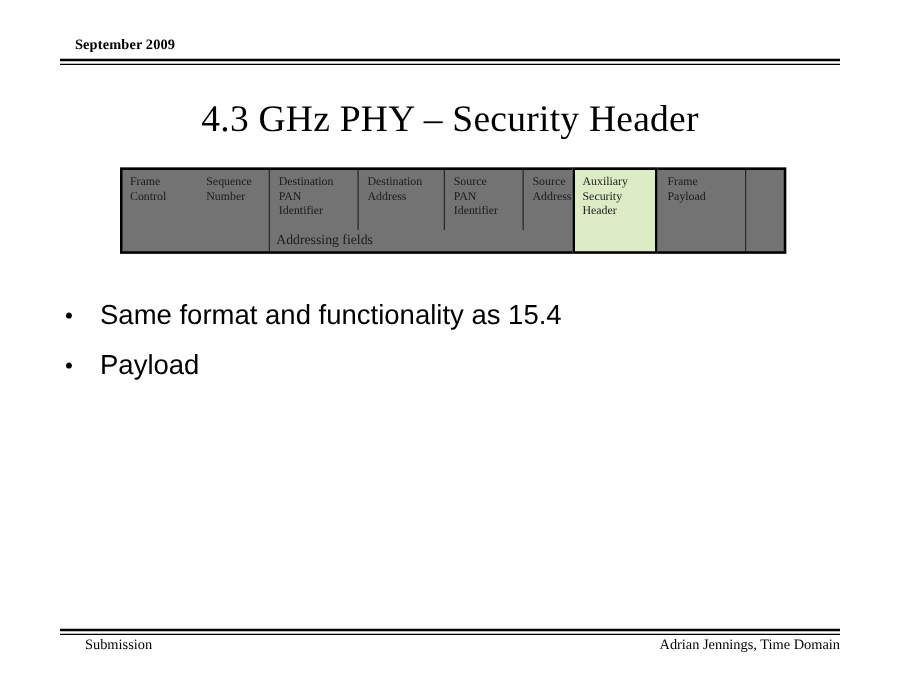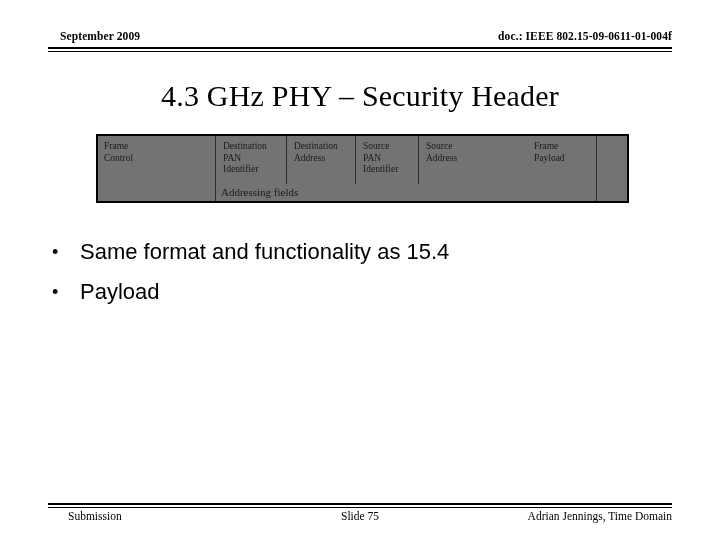--- a/index.html
+++ b/index.html
@@ -209,34 +209,37 @@
     font-size: 11.5px;
     font-family: "Liberation Serif", serif;
     white-space: nowrap;
   }
 </style>
 </head>
 <body>
 
 <div id="slide-header">
   <div class="hdr-left">September 2009</div>
-  <div class="hdr-right">doc.: IEEE 802.15-09-0611-01-004f</div>
   <div class="hdr-rule"></div>
   <div class="hdr-rule-thin"></div>
 </div>
 
 <div id="slide-title">4.3 GHz PHY – Security Header</div>
 
 <div id="frame-figure">
 
   <div class="fcell" style="left:0px;width:60px;">
     <span class="lbl">Frame</span>
     <span class="lbl">Control</span>
   </div>
 
+  <div class="fcell" style="left:61px;width:56px;">
+    <span class="lbl">Sequence</span>
+    <span class="lbl">Number</span>
+  </div>
 
   <div class="fcell" style="left:119px;width:70px;">
     <span class="lbl">Destination</span>
     <span class="lbl">PAN</span>
     <span class="lbl">Identifier</span>
   </div>
 
   <div class="fcell" style="left:190px;width:68px;">
     <span class="lbl">Destination</span>
     <span class="lbl">Address</span>
@@ -252,20 +255,25 @@
     <span class="lbl">Source</span>
     <span class="lbl">Address</span>
   </div>
 
   <div class="fcell" style="left:430px;width:68px;">
     <span class="lbl">Frame</span>
     <span class="lbl">Payload</span>
   </div>
 
 
+  <div id="aux-sec-cell">
+    <span class="lbl">Auxiliary</span>
+    <span class="lbl">Security</span>
+    <span class="lbl">Header</span>
+  </div>
 
   <div class="vline full" style="left:117px;"></div>
   <div class="vline part" style="left:188px;"></div>
   <div class="vline part" style="left:257px;"></div>
   <div class="vline part" style="left:320px;"></div>
   <div class="vline full" style="left:498px;"></div>
 
   <div id="addressing-label">Addressing fields</div>
 </div>
 
@@ -277,15 +285,14 @@
   <div class="bullet-row">
     <span class="bullet-mark">•</span>
     <span class="bullet-text">Payload</span>
   </div>
 </div>
 
 <div id="slide-footer">
   <div class="ftr-rule"></div>
   <div class="ftr-rule-thin"></div>
   <div class="ftr-left">Submission</div>
-  <div class="ftr-center">Slide 75</div>
   <div class="ftr-right">Adrian Jennings, Time Domain</div>
 </div>
 
 </body></html>

